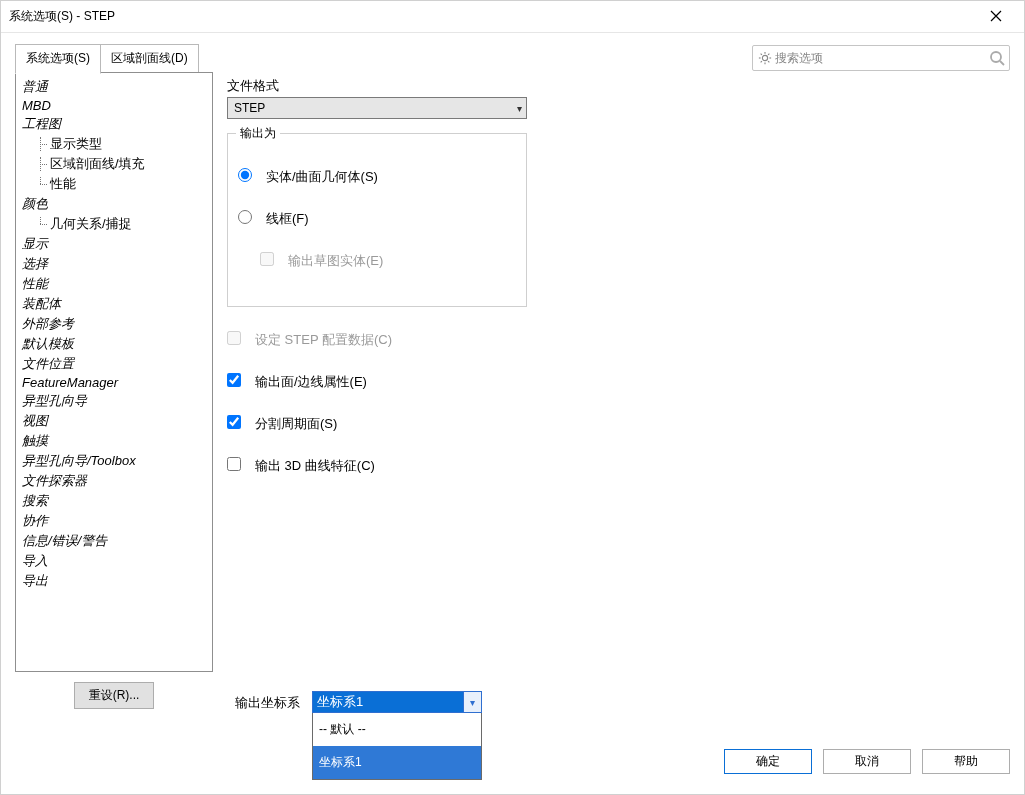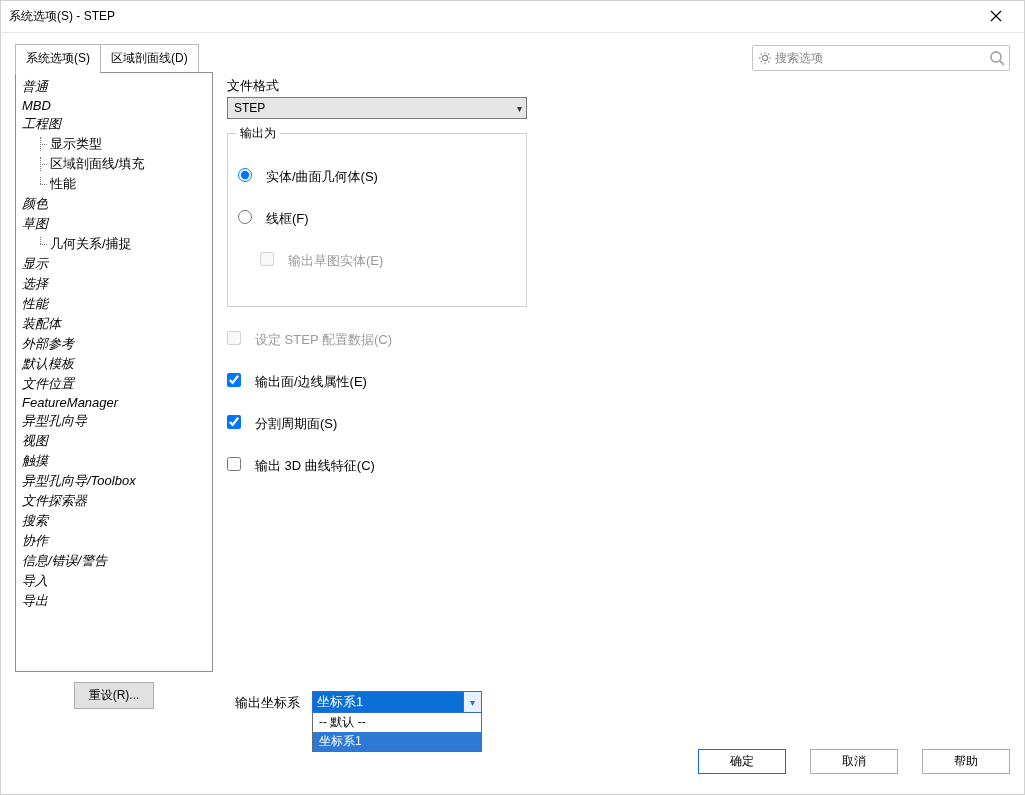--- a/index.html
+++ b/index.html
@@ -233,33 +233,33 @@
     display: flex; align-items:center; justify-content:center;
     font-size: 10px; color: #2f6fd0;
   }
   .combo-list {
     border: 1px solid #6a6a6a;
     border-top: none;
     background: #fff;
     width: 170px;
   }
   .combo-list .opt {
-    padding: 1px 6px;
+    padding: 8px 6px;
     font-size: 12px;
   }
   .combo-list .opt.hl {
     background: #2f79d6;
     color: #fff;
   }
   .footer-btns {
     position: absolute;
     right: 14px;
     bottom: 20px;
     display: flex;
-    gap: 24px;
+    gap: 11px;
     padding-left: 12px;
   }
   .footer-btns .btn {
     width: 88px;
     height: 25px;
     background: #fff;
     display:flex; align-items:center; justify-content:center;
   }
   .footer-btns .btn.primary {
     border: 1px solid #0a6fd6;
@@ -325,21 +325,20 @@
           </div>
         <div class="tree-child">
             <span class="tree-tee"></span>
             <span>区域剖面线/填充</span>
           </div>
         <div class="tree-child">
             <span class="tree-elbow"></span>
             <span>性能</span>
           </div>
         <div class="tree-item">颜色</div>
-        <div class="tree-item">草图</div>
         <div class="tree-child">
             <span class="tree-elbow"></span>
             <span>几何关系/捕捉</span>
           </div>
         <div class="tree-item">显示</div>
         <div class="tree-item">选择</div>
         <div class="tree-item">性能</div>
         <div class="tree-item">装配体</div>
         <div class="tree-item">外部参考</div>
         <div class="tree-item">默认模板</div>

